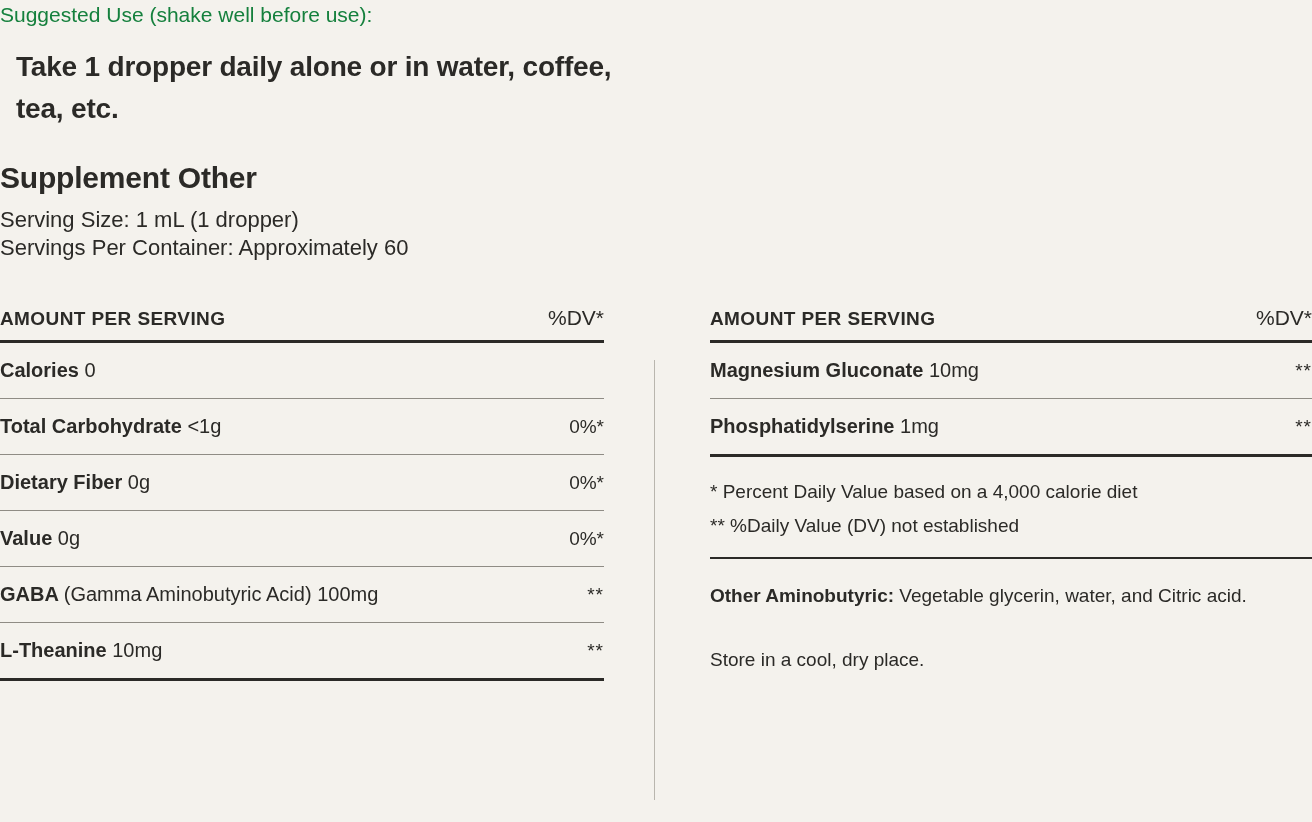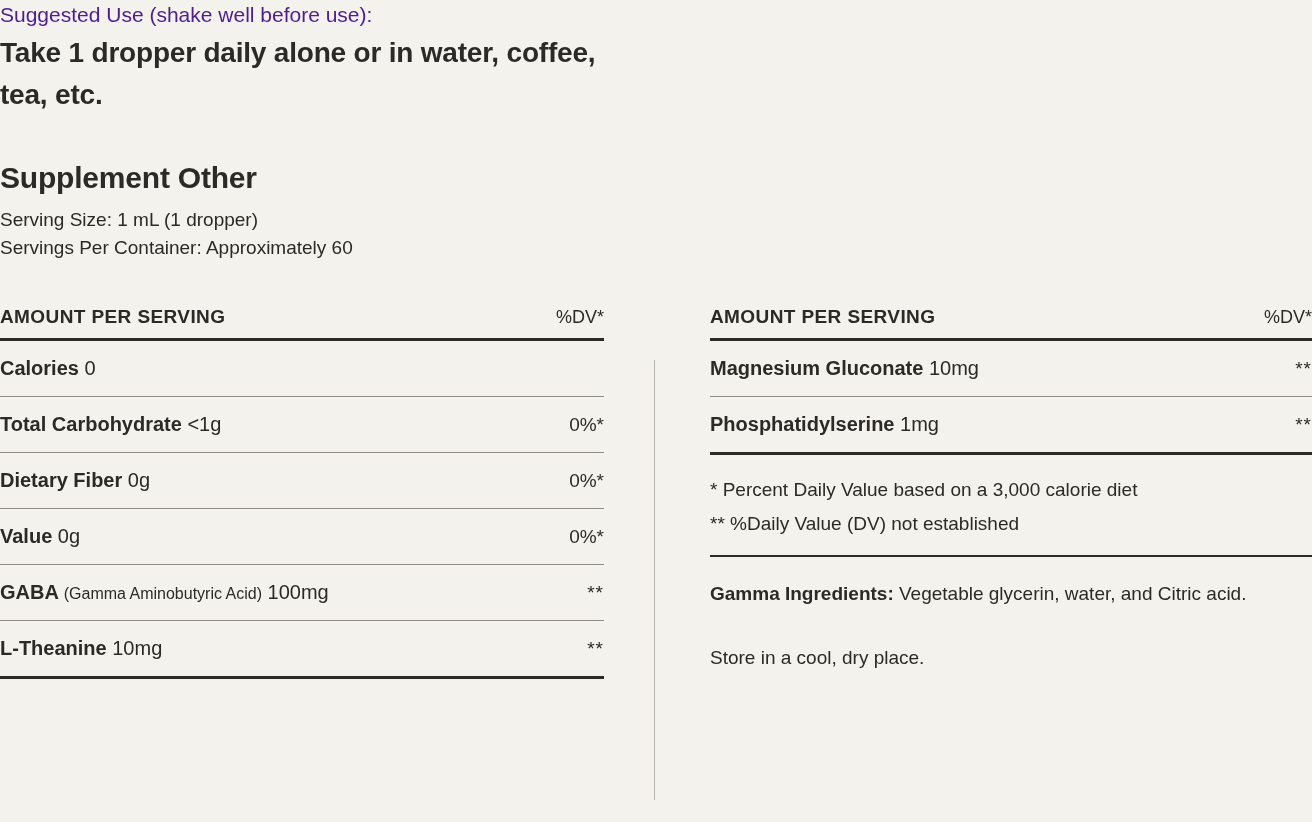--- a/index.html
+++ b/index.html
@@ -25,48 +25,48 @@
   .suggested {
     position: absolute;
     left: 0;
     top: 0;
     width: 640px;
   }
   .suggested-label {
     font-size: 21px;
     line-height: 30px;
     font-weight: 400;
-    color: #4c1d95;
+    color: #15803d;
     margin: 0 0 2px 0;
   }
   .suggested-text {
     font-size: 28px;
     line-height: 42px;
     font-weight: 700;
     color: #2b2a27;
-    margin: 0;
+    margin: 16px;
     letter-spacing: -0.2px;
   }
 
   
   .facts-head {
     position: absolute;
     left: 0;
     top: 158px;
     width: 640px;
   }
   .facts-title {
     font-size: 30px;
     line-height: 40px;
     font-weight: 700;
     margin: 0 0 8px 0;
     letter-spacing: -0.2px;
   }
   .facts-sub {
-    font-size: 19px;
+    font-size: 22px;
     line-height: 28px;
     font-weight: 400;
     margin: 0;
     color: #2b2a27;
   }
 
   
   .cols {
     position: absolute;
     left: 0;
@@ -95,21 +95,21 @@
     align-items: flex-end;
     justify-content: space-between;
     padding-bottom: 10px;
   }
   .hdr-label {
     font-size: 19px;
     font-weight: 600;
     letter-spacing: 0.4px;
   }
   .hdr-dv {
-    font-size: 18px;
+    font-size: 21px;
     font-weight: 400;
     margin-left: 12px;
   }
   .rule-thick {
     height: 3px;
     background: #2b2a27;
   }
   .rule-thin {
     height: 1px;
     background: #8f8c85;
@@ -125,21 +125,21 @@
     justify-content: space-between;
     padding: 16px 0 16px 0;
     min-height: 33px;
     box-sizing: border-box;
   }
   .row-name {
     font-size: 20px;
     font-weight: 700;
   }
   .row-name .paren {
-    font-size: 16px;
+    font-size: 20px;
     font-weight: 400;
   }
   .row-name .amt {
     font-weight: 400;
   }
   .row-dv {
     font-size: 19px;
     font-weight: 400;
     white-space: nowrap;
   }
@@ -248,27 +248,27 @@
       </div>
       <div class="rule-thin"></div>
 
       <div class="row">
         <span class="row-name"><span>Phosphatidylserine</span> <span class="amt">1mg</span></span>
         <span class="row-dv stars">**</span>
       </div>
       <div class="rule-med"></div>
 
       <div class="notes">
-        <div class="note-line">* Percent Daily Value based on a 3,000 calorie diet</div>
+        <div class="note-line">* Percent Daily Value based on a 4,000 calorie diet</div>
         <div class="note-line">** %Daily Value (DV) not established</div>
       </div>
       <div class="rule-med" style="margin-top:14px;"></div>
 
       <div class="other">
-        <b>Gamma Ingredients:</b>
+        <b>Other Aminobutyric:</b>
         <span>Vegetable glycerin, water, and Citric acid.</span>
       </div>
 
       <div class="store">Store in a cool, dry place.</div>
     </div>
 
   </div>
 </div>
 
 </body></html>

